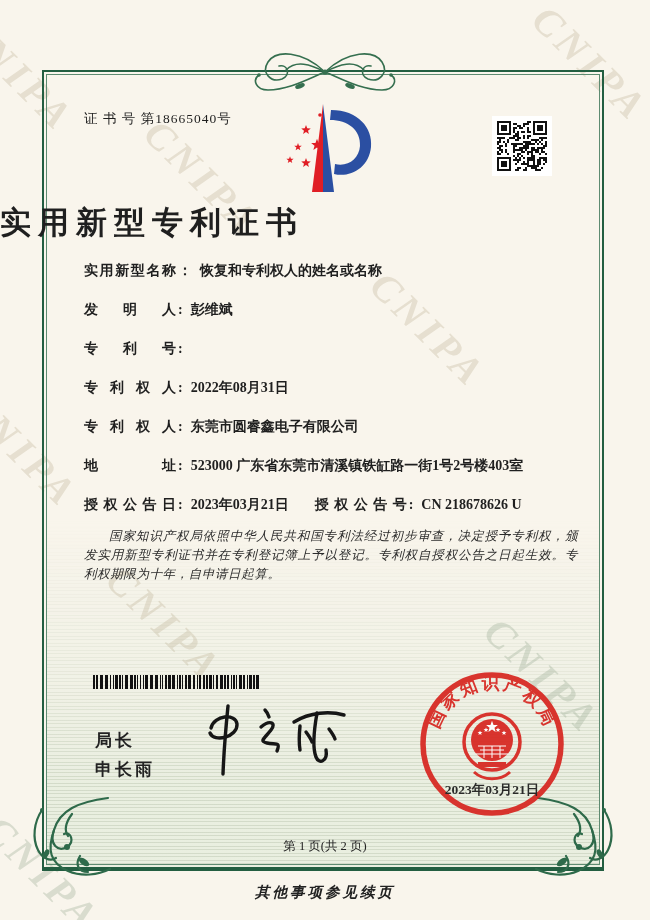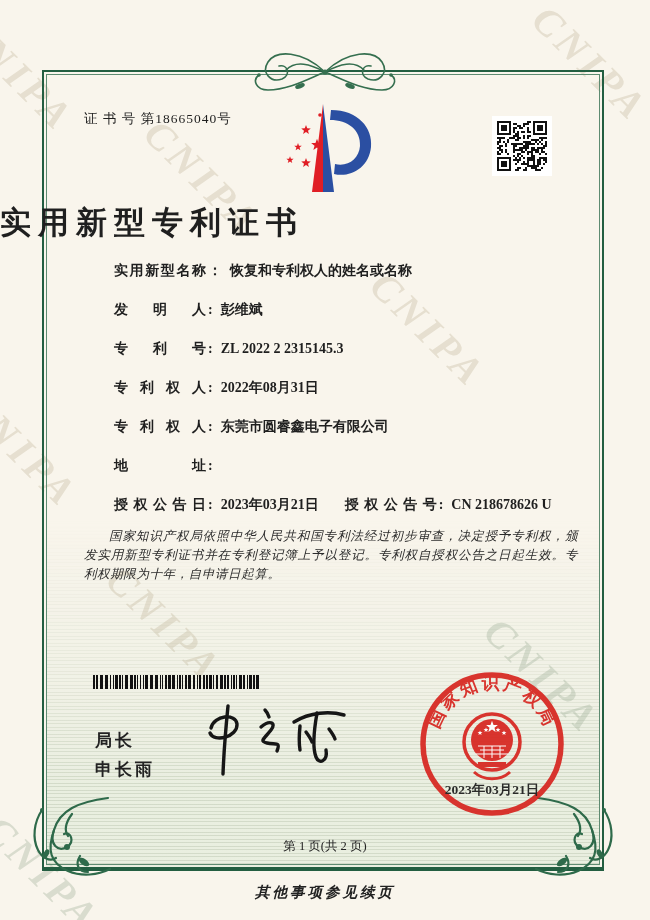--- a/index.html
+++ b/index.html
@@ -35,21 +35,21 @@
   .wm.green { color:rgba(150,168,142,0.32); }
   .ornament { position:absolute; }
   .cert-no { position:absolute; left:84px; top:110px; font-size:13.5px; font-weight:400; letter-spacing:1px; }
   .logo { position:absolute; left:276px; top:100px; width:100px; height:100px; }
   .qr { position:absolute; left:492px; top:116px; width:60px; height:60px; }
   .title {
     position:absolute; left:0; right:0; top:202px; text-align:left;
     font-size:31px; font-weight:700; letter-spacing:7px;
   }
   .fields { position:absolute; left:84px; top:260px; width:496px; font-size:14px; font-weight:600; }
-  .field-row { display:flex; align-items:flex-end; line-height:22px; margin-bottom:17px; white-space:nowrap;margin-left:30px; }
+  .field-row { display:flex; align-items:flex-end; line-height:22px; margin-bottom:17px; white-space:nowrap; }
   .flabel { display:inline-block; width:92px; text-align:justify; text-align-last:justify; }
   .fcolon { margin:0 8px 0 2px; }
   .pair2 { margin-left:26px; }
   .paras {
     position:absolute; left:84px; top:527px; width:494px;
     font-size:12.5px; line-height:19px; font-style:italic; font-weight:400;
     letter-spacing:0.6px; color:#2b2b2b; text-align:justify;
   }
   .paras p { text-indent:2em; margin-bottom:3px; }
   .barcode { position:absolute; left:93px; top:675px; width:170px; height:14px; }
@@ -387,35 +387,35 @@
         <span>恢复和专利权人的姓名或名称</span>
     </div>
     <div class="field-row">
       <span class="flabel">发明人</span>
         <span class="fcolon">:</span>
         <span>彭维斌</span>
     </div>
     <div class="field-row">
       <span class="flabel">专利号</span>
         <span class="fcolon">:</span>
-        <span>ZL 2022 2 2315145.3</span>
     </div>
     <div class="field-row">
       <span class="flabel">专利权人</span>
         <span class="fcolon">:</span>
         <span>2022年08月31日</span>
     </div>
     <div class="field-row">
       <span class="flabel">专利权人</span>
         <span class="fcolon">:</span>
         <span>东莞市圆睿鑫电子有限公司</span>
     </div>
     <div class="field-row">
       <span class="flabel">地址</span>
         <span class="fcolon">:</span>
+        <span>523000 广东省东莞市清溪镇铁缸路一街1号2号楼403室</span>
     </div>
     <div class="field-row">
       <span class="flabel">授权公告日</span>
         <span class="fcolon">:</span>
         <span>2023年03月21日</span>
       <span class="flabel pair2">授权公告号</span>
         <span class="fcolon">:</span>
         <span>CN 218678626 U</span>
     </div>
   </div>

